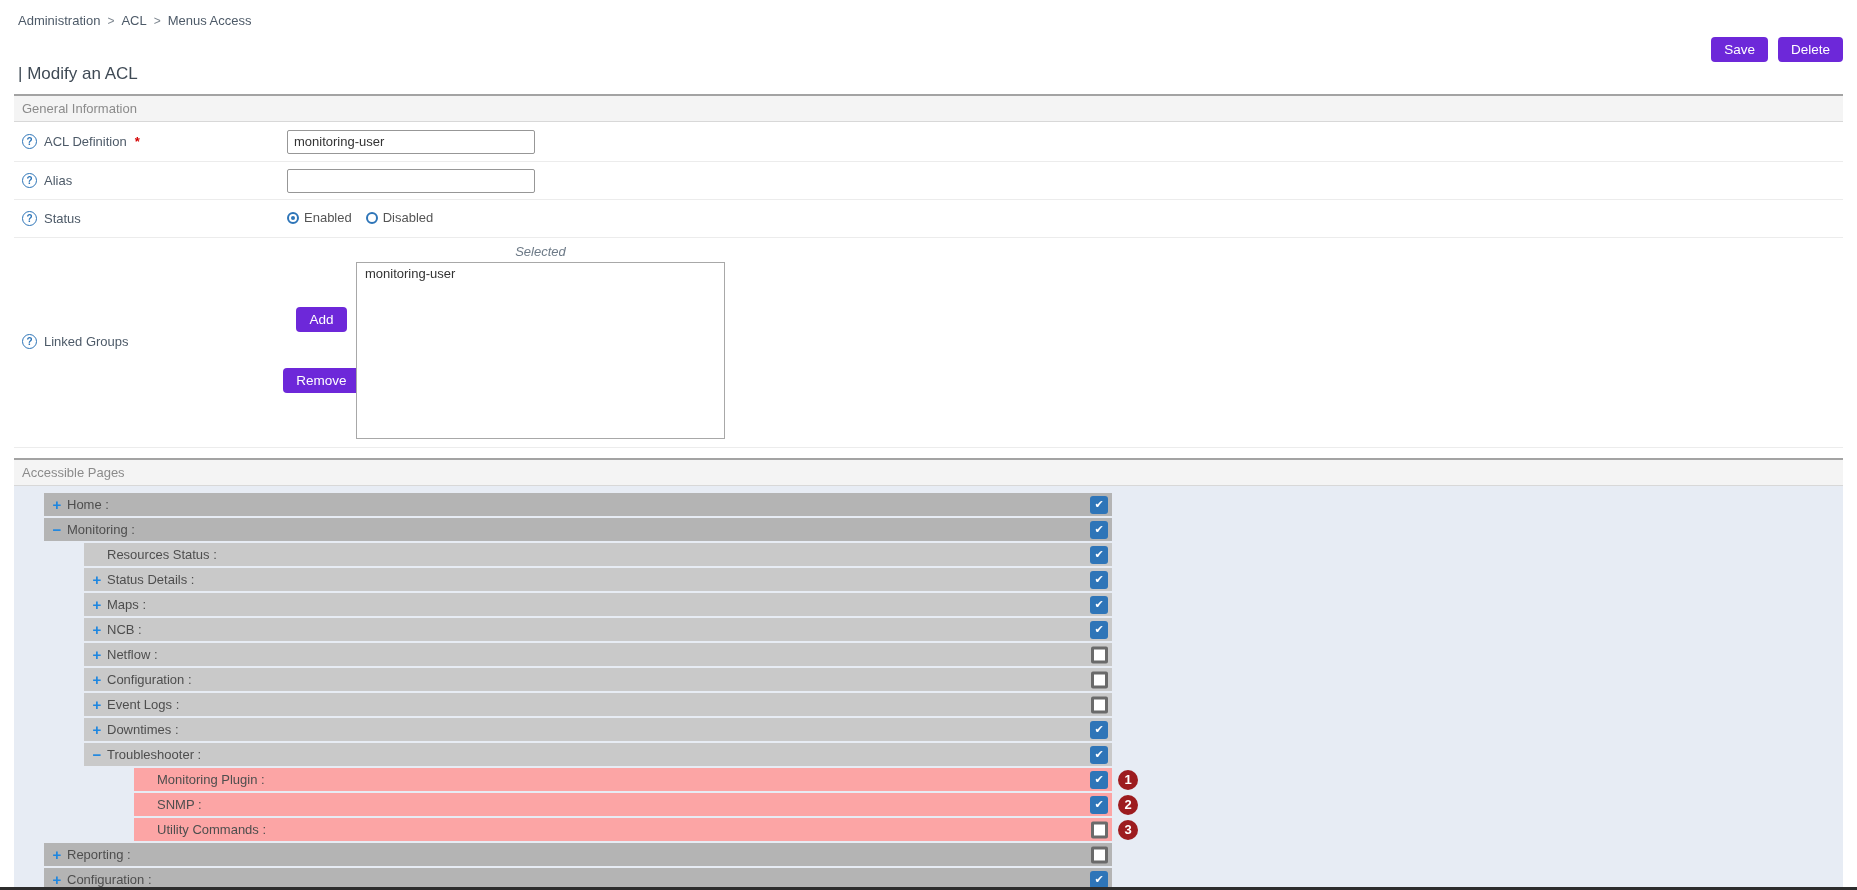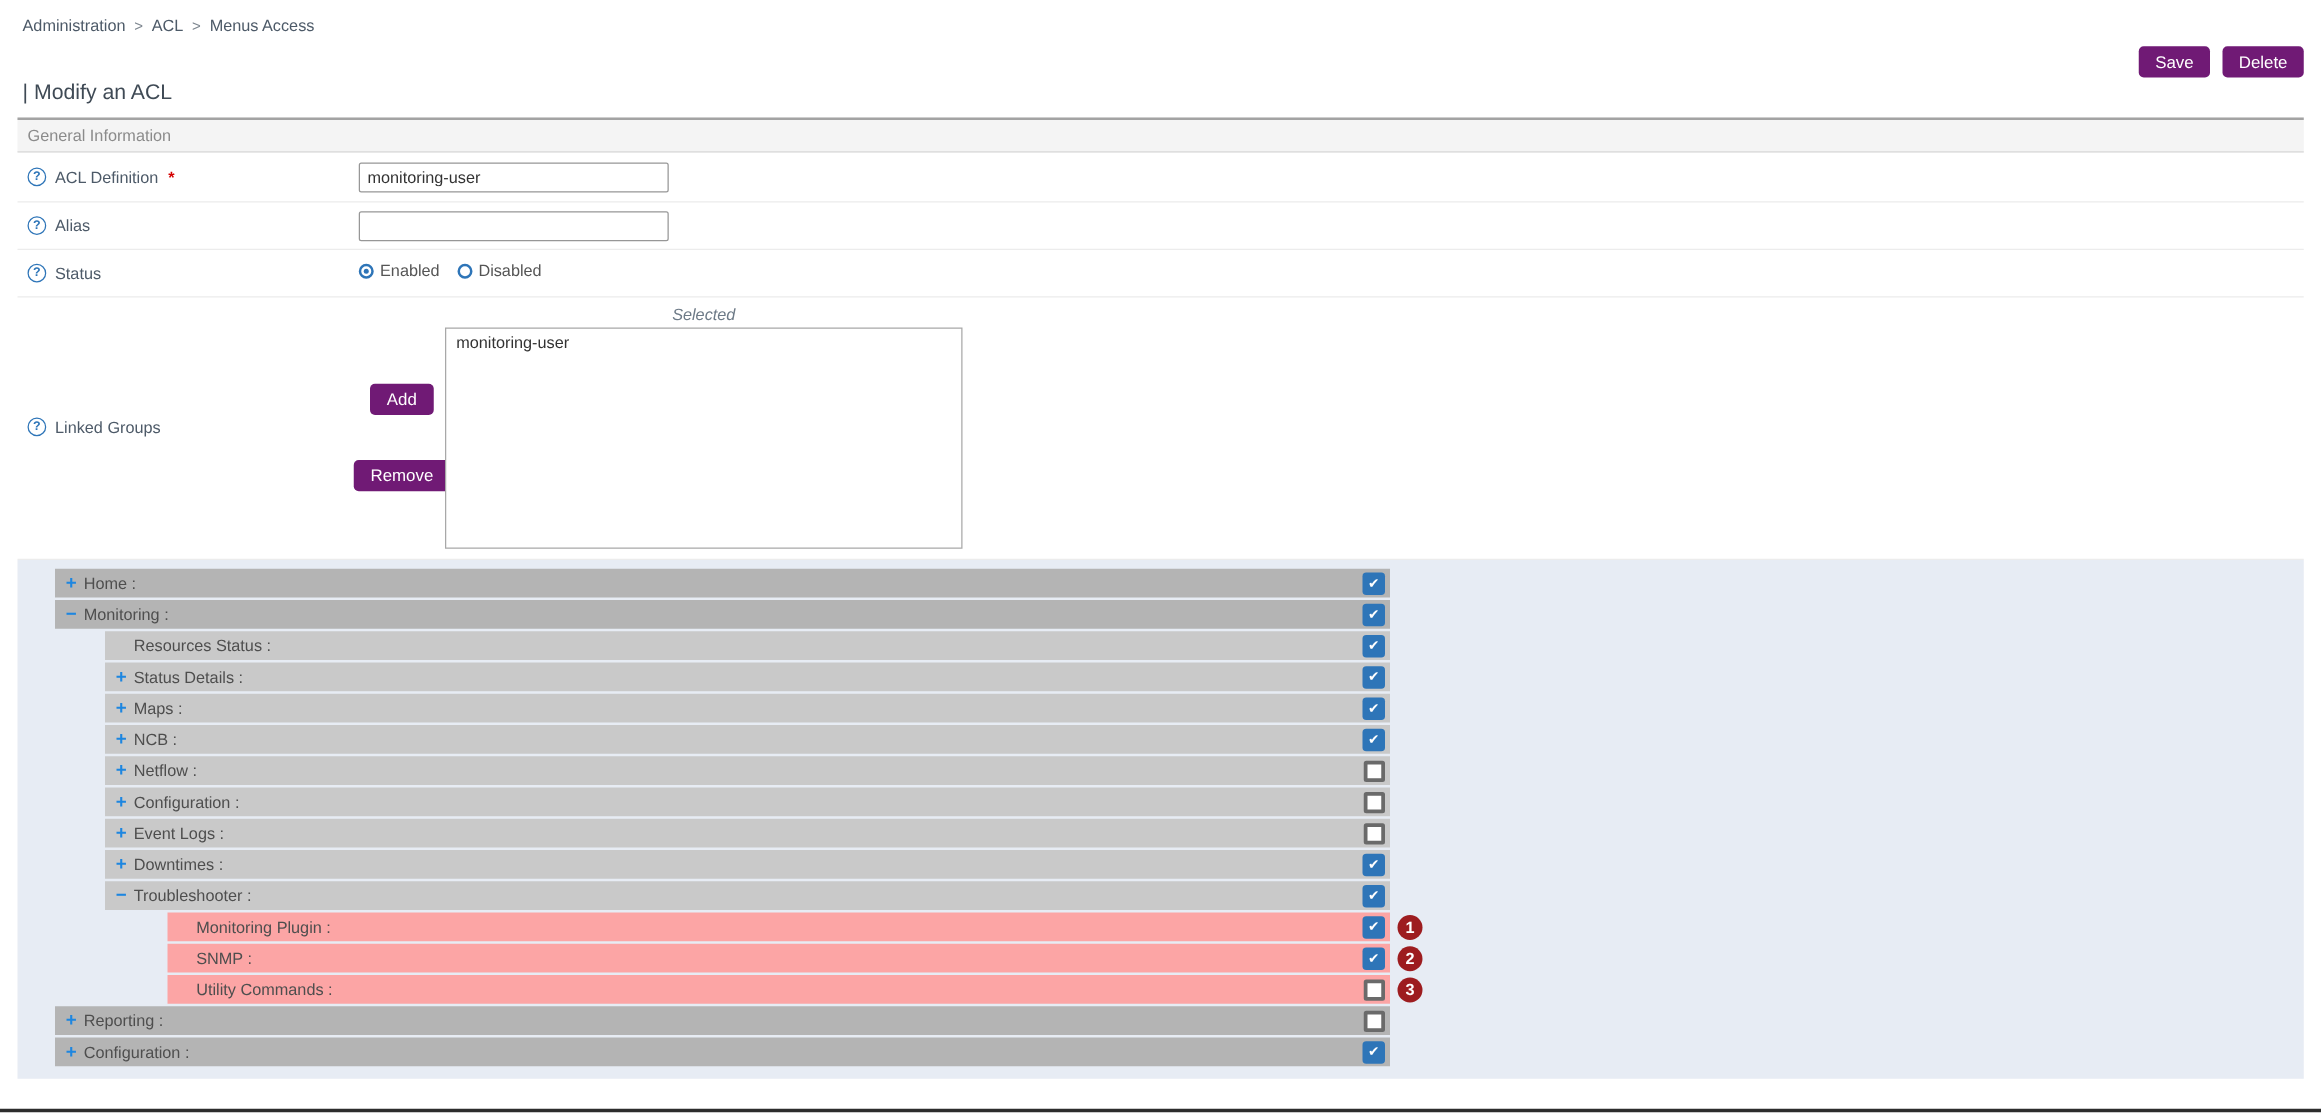--- a/index.html
+++ b/index.html
@@ -14,21 +14,21 @@
   .content { margin:0 14px; }
 
   
   .breadcrumb { padding:13px 0 0 4px; font-size:13px; color:#4d5a68; }
   .crumb { cursor:pointer; }
   .crumb-sep { color:#7e8790; margin:0 7px; font-size:12px; }
 
   
   .top-buttons { position:absolute; top:37px; right:14px; display:flex; gap:10px; }
   .btn {
-    background:#701a75; color:#fff; border:none; border-radius:4px;
+    background:#6d28d9; color:#fff; border:none; border-radius:4px;
     font:13.5px "Liberation Sans", sans-serif; padding:5px 13px; cursor:pointer;
   }
 
   
   .page-title { margin:36px 0 0 4px; font-size:17px; line-height:20px; color:#3f4a55; }
 
   
   .section-header {
     margin-top:10px; height:28px; line-height:26px;
     background:#f4f4f4; border-top:2px solid #a3a3a3; border-bottom:1px solid #d8d8d8;
@@ -57,21 +57,21 @@
 
   
   .radio-opt { display:inline-flex; align-items:center; margin-right:14px; gap:5px; cursor:pointer; }
   .radio { width:12px; height:12px; border:2px solid #2e75b8; border-radius:50%; position:relative; background:#fff; flex-shrink:0; }
   .radio.sel::after { content:""; position:absolute; inset:2px; background:#2e75b8; border-radius:50%; }
   .radio-label { font-size:13px; color:#555; }
 
   
   .linked-row { padding:6px 0 8px 0; }
   .col-list { width:389px; }
-  .col-list.sel-col { width:414px; }
+  .col-list.sel-col { width:369px; }
   .list-caption { text-align:center; font-size:13px; font-style:italic; color:#6d7a87; margin-bottom:3px; }
   .listbox { height:177px; border:1px solid #a8a8a8; background:#fff; overflow:auto; }
   .opt { font-size:13px; color:#333; padding:3px 8px; cursor:pointer; }
   .btn-col { width:69px; display:flex; flex-direction:column; align-items:center; justify-content:center; gap:36px; margin-top:16px; }
 
   
   .tree-wrap { background:#e7ecf4; height:415px; overflow:hidden; padding-top:7px; }
   .tree-row { position:relative; height:23px; margin-bottom:2px; display:flex; align-items:center; }
   .tree-row.lvl1 { margin-left:30px; width:1068px; background:#b4b4b4; }
   .tree-row.lvl2 { margin-left:70px; width:1028px; background:#c9c9c9; }
@@ -150,20 +150,21 @@
       <button class="btn">Remove</button>
     </div>
     <div class="col-list sel-col">
       <div class="list-caption">Selected</div>
       <div class="listbox" id="selected-list">
           <div class="opt">monitoring-user</div>
         </div>
     </div>
   </div>
 
+  <div class="section-header">Accessible Pages</div>
 
   <div class="tree-wrap" id="tree">
       <div class="tree-row lvl1">
         <span class="exp">+</span>
         <span class="tree-label">Home :</span>
         <span class="cb checked">✔</span>
       </div>
       <div class="tree-row lvl1">
         <span class="exp">−</span>
         <span class="tree-label">Monitoring :</span>

